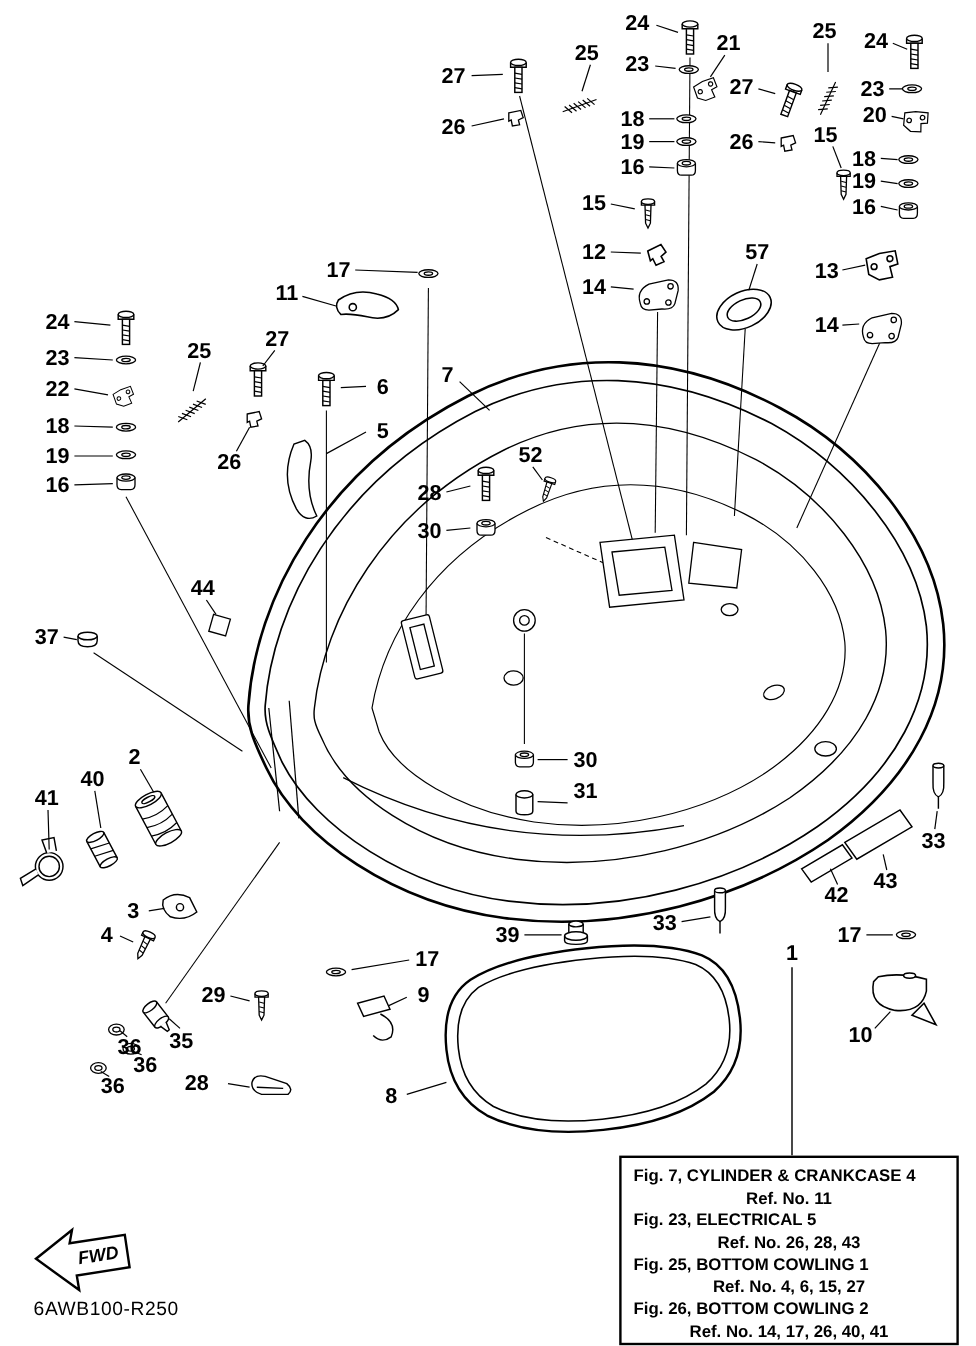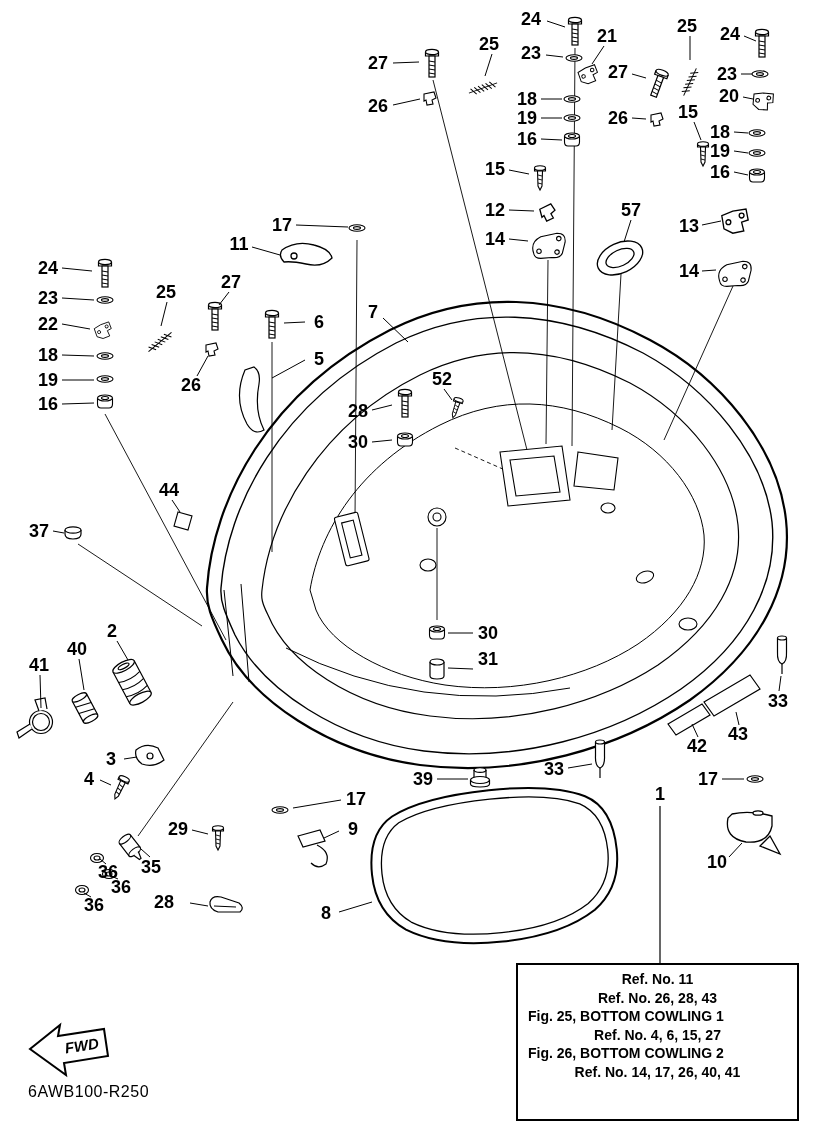--- a/index.html
+++ b/index.html
@@ -382,23 +382,25 @@
       <span class="callout" style="left: 151px; top: 867px;">35</span>
       <span class="callout" style="left: 108px; top: 872px;">36</span>
       <span class="callout" style="left: 121px; top: 887px;">36</span>
       <span class="callout" style="left: 94px; top: 905px;">36</span>
       <span class="callout" style="left: 164px; top: 902px;">28</span>
       <span class="callout" style="left: 326px; top: 913px;">8</span>
     </div>
 
   <div class="ref-box">
     <div>
+      <div class="fig-line">Fig. 7, CYLINDER &amp; CRANKCASE 4</div>
       <div class="ref-line">Ref. No. 11</div>
     </div>
     <div>
+      <div class="fig-line">Fig. 23, ELECTRICAL 5</div>
       <div class="ref-line">Ref. No. 26, 28, 43</div>
     </div>
     <div>
       <div class="fig-line">Fig. 25, BOTTOM COWLING 1</div>
       <div class="ref-line">Ref. No. 4, 6, 15, 27</div>
     </div>
     <div>
       <div class="fig-line">Fig. 26, BOTTOM COWLING 2</div>
       <div class="ref-line">Ref. No. 14, 17, 26, 40, 41</div>
     </div>

